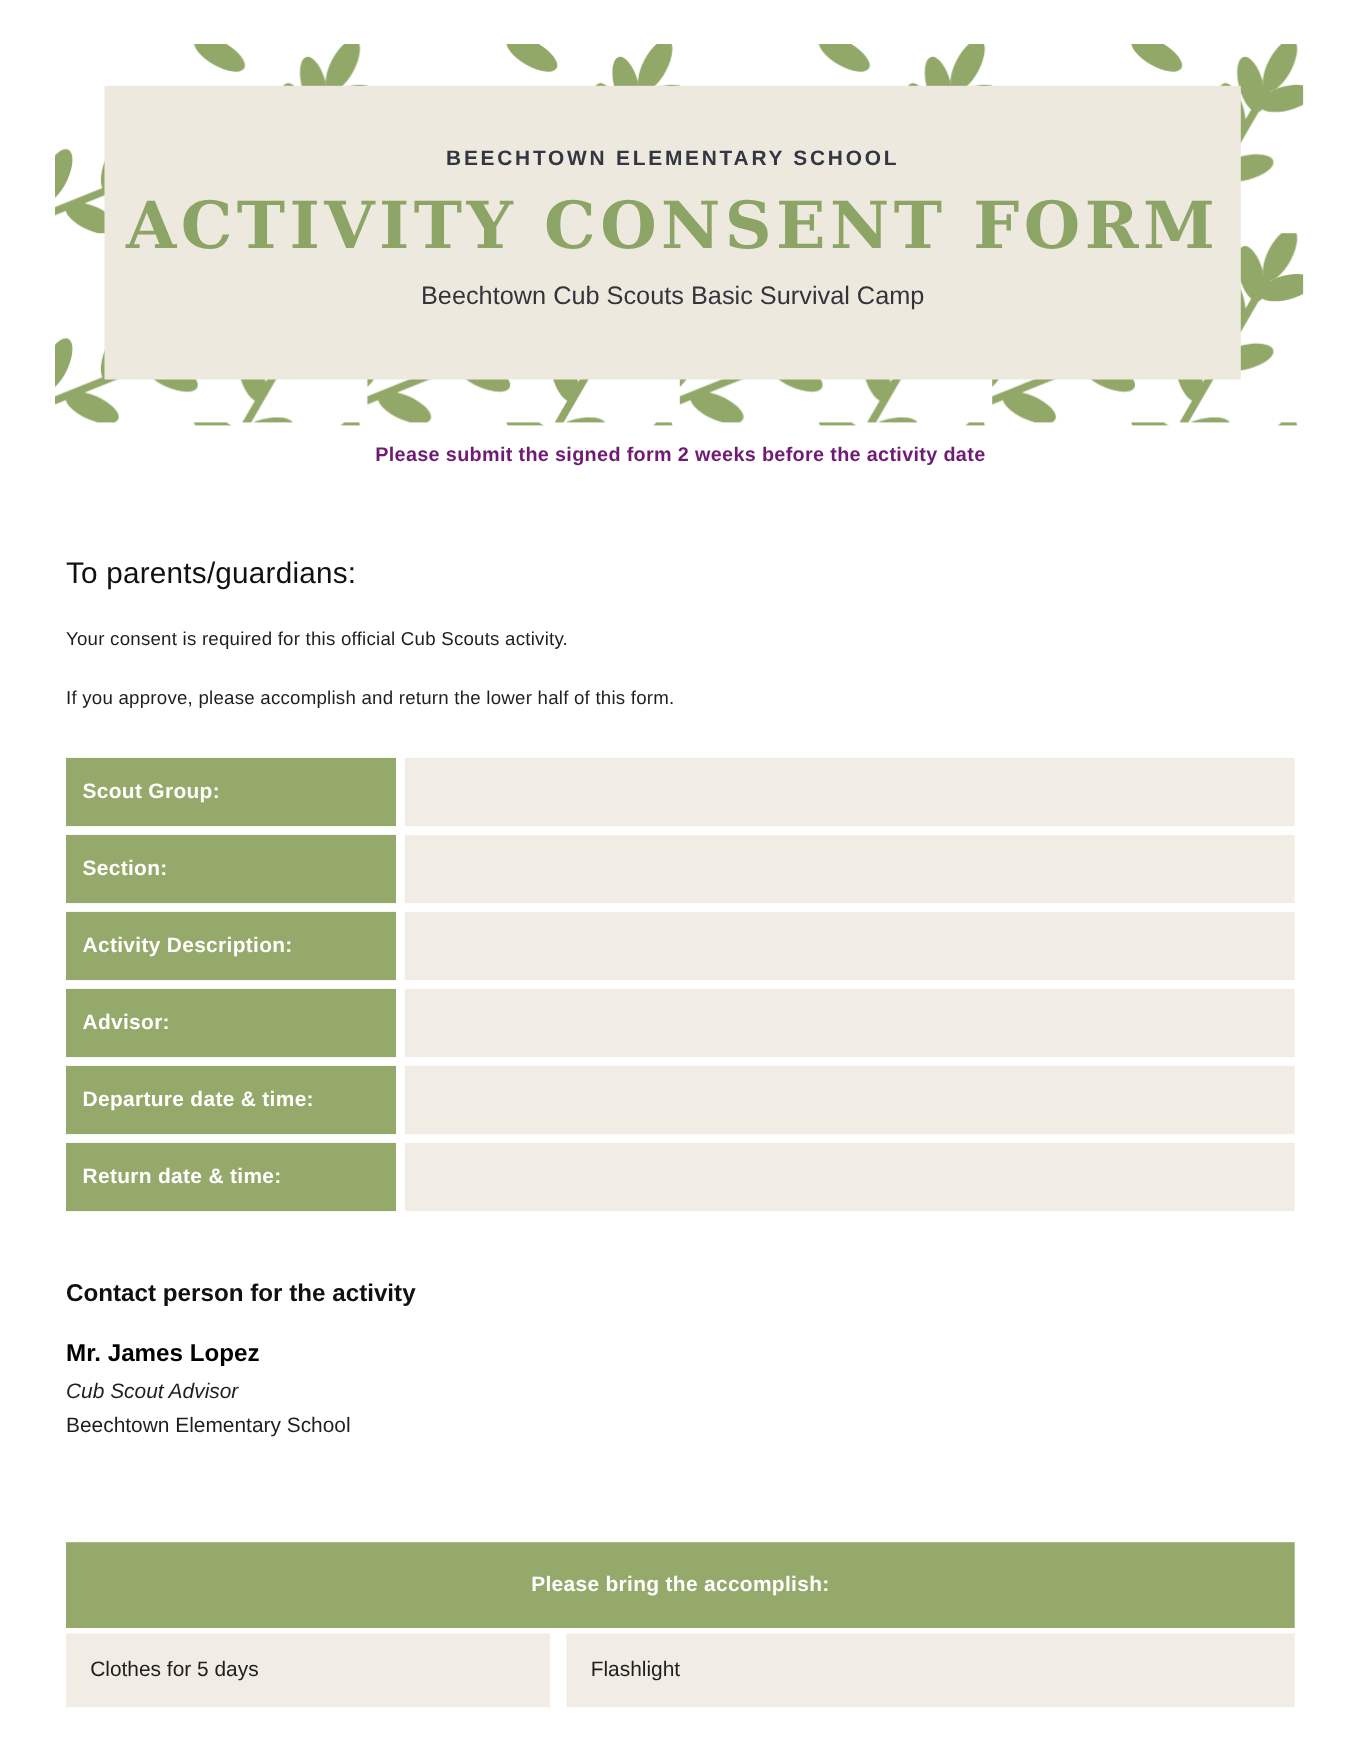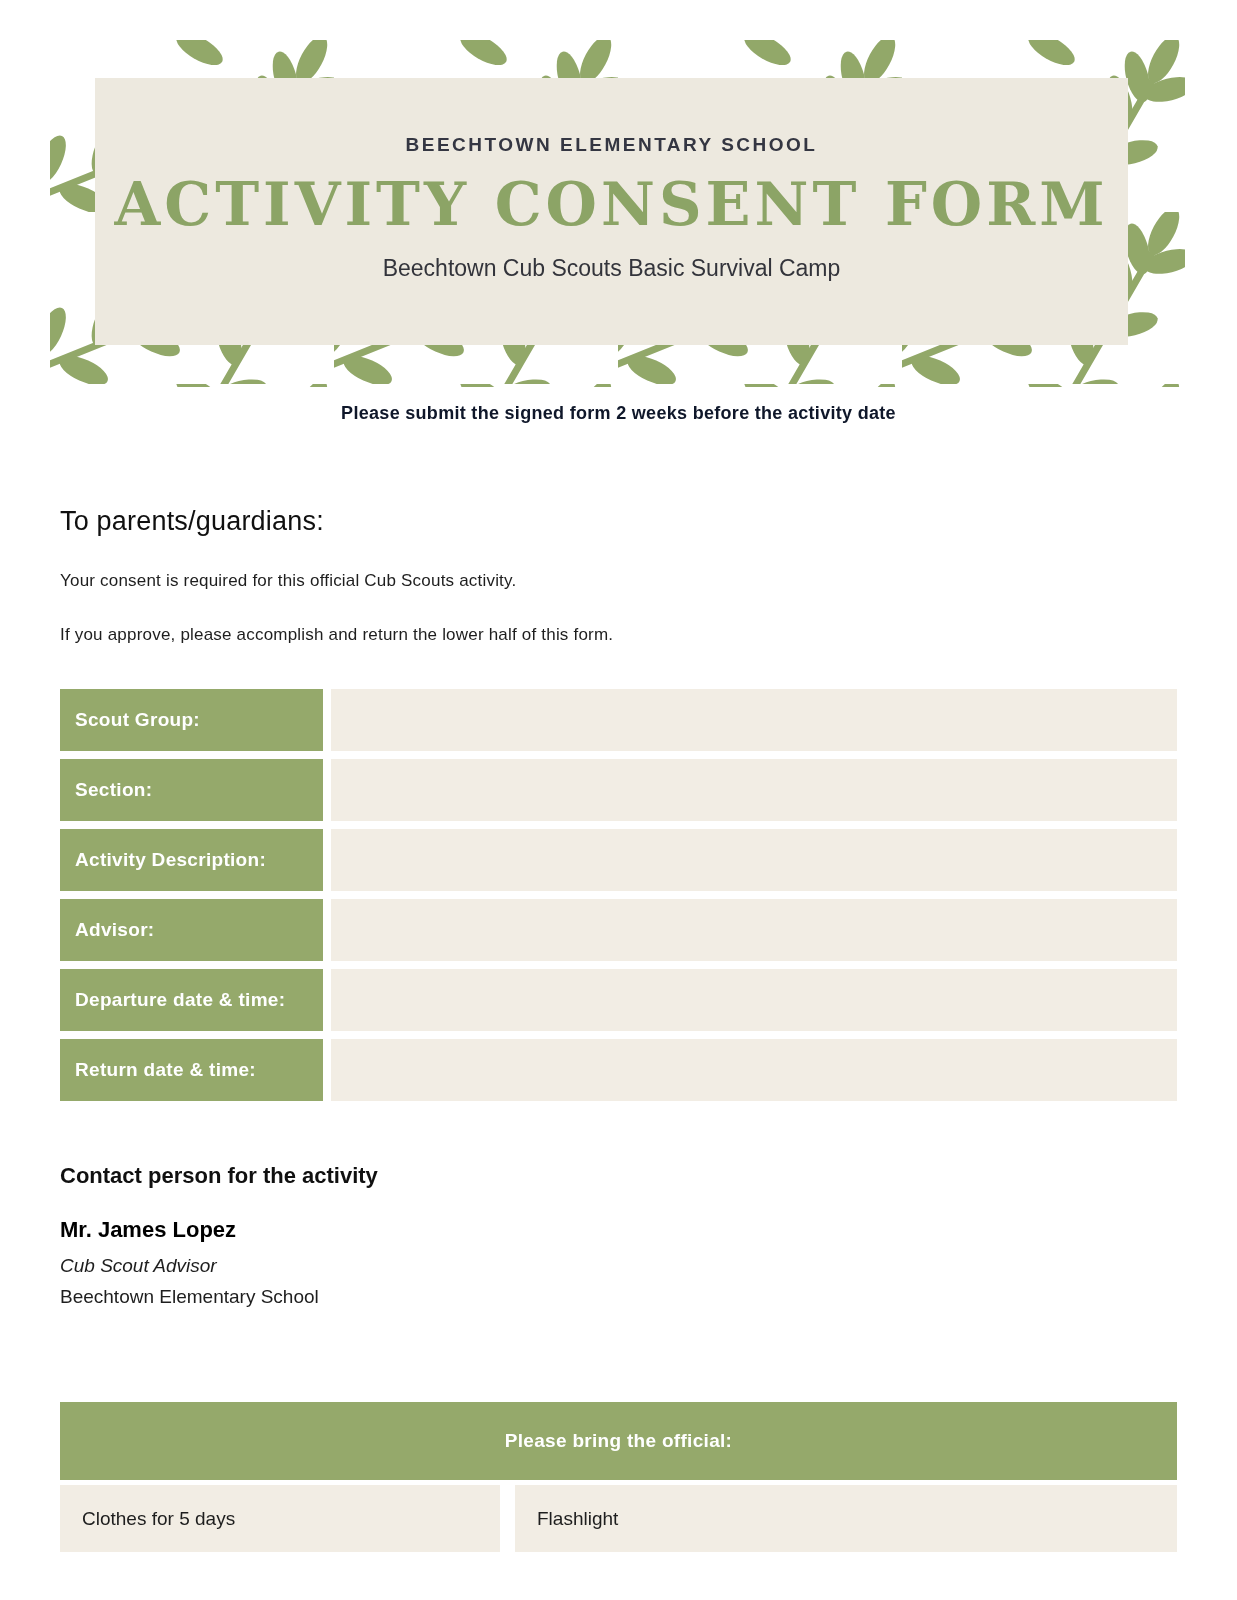--- a/index.html
+++ b/index.html
@@ -10,30 +10,30 @@
   .banner { position:relative; margin:40px 52px 0 50px; height:347px; background:#ffffff; overflow:hidden; }
   .leafsvg { position:absolute; inset:0; width:100%; height:100%; }
   .creambox { position:absolute; left:45px; top:38px; width:1033px; height:267px;
               background:#EDE9DF; display:flex; flex-direction:column; align-items:center; text-align:center; }
   .school   { margin-top:56px; font-size:19px; font-weight:800; letter-spacing:2.5px; color:#343642; }
   .title    { margin-top:14px; font-family:"DejaVu Serif", serif; font-weight:800;
               font-size:59px; letter-spacing:4px; color:#8CA466; white-space:nowrap; }
   .subtitle { margin-top:16px; font-size:23px; font-weight:400; color:#33343B;text-align:right; }
 
   .note { margin-top:16px; text-align:center; font-size:18px; font-weight:600;
-          letter-spacing:.3px; color:#0f172a; }
+          letter-spacing:.3px; color:#701a75; }
 
   
   .content { margin:0 60px; width:1117px; }
   .intro-h { margin-top:82px; font-size:27px; font-weight:500; color:#101010; letter-spacing:.2px; }
   .para    { margin-top:34px; font-size:17px; color:#1E1E1E; letter-spacing:.2px; }
 
   .ftable  { margin-top:44px; }
   .frow    { display:flex; height:62px; margin-bottom:8px; }
-  .flabel  { width:263px; margin-right:8px; background:#95A96B; color:#ffffff;
+  .flabel  { width:300px; margin-right:8px; background:#95A96B; color:#ffffff;
              font-size:19px; font-weight:700; letter-spacing:.3px;
              display:flex; align-items:center; padding-left:15px; }
   .fvalue  { flex:1; background:#F2EDE4; }
 
   .contact    { margin-top:62px; }
   .contact-h  { font-size:22px; font-weight:700; color:#101010; }
   .contact-n  { margin-top:28px; font-size:22px; font-weight:700; color:#000000; }
   .contact-r  { margin-top:12px; font-size:19px;font-style:italic; }
   .contact-o  { margin-top:9px;  font-size:19px; }
 
@@ -115,19 +115,19 @@
     </div>
   </div>
 
   <div class="contact">
     <div class="contact-h">Contact person for the activity</div>
     <div class="contact-n">Mr. James Lopez</div>
     <div class="contact-r">Cub Scout Advisor</div>
     <div class="contact-o">Beechtown Elementary School</div>
   </div>
 
-  <div class="bringbar">Please bring the official:</div>
+  <div class="bringbar">Please bring the accomplish:</div>
   <div class="bringrow">
     <div class="bringcell c0">Clothes for 5 days</div>
     <div class="bringcell c1">Flashlight</div>
   </div>
 
 </div>
 
 </body></html>

